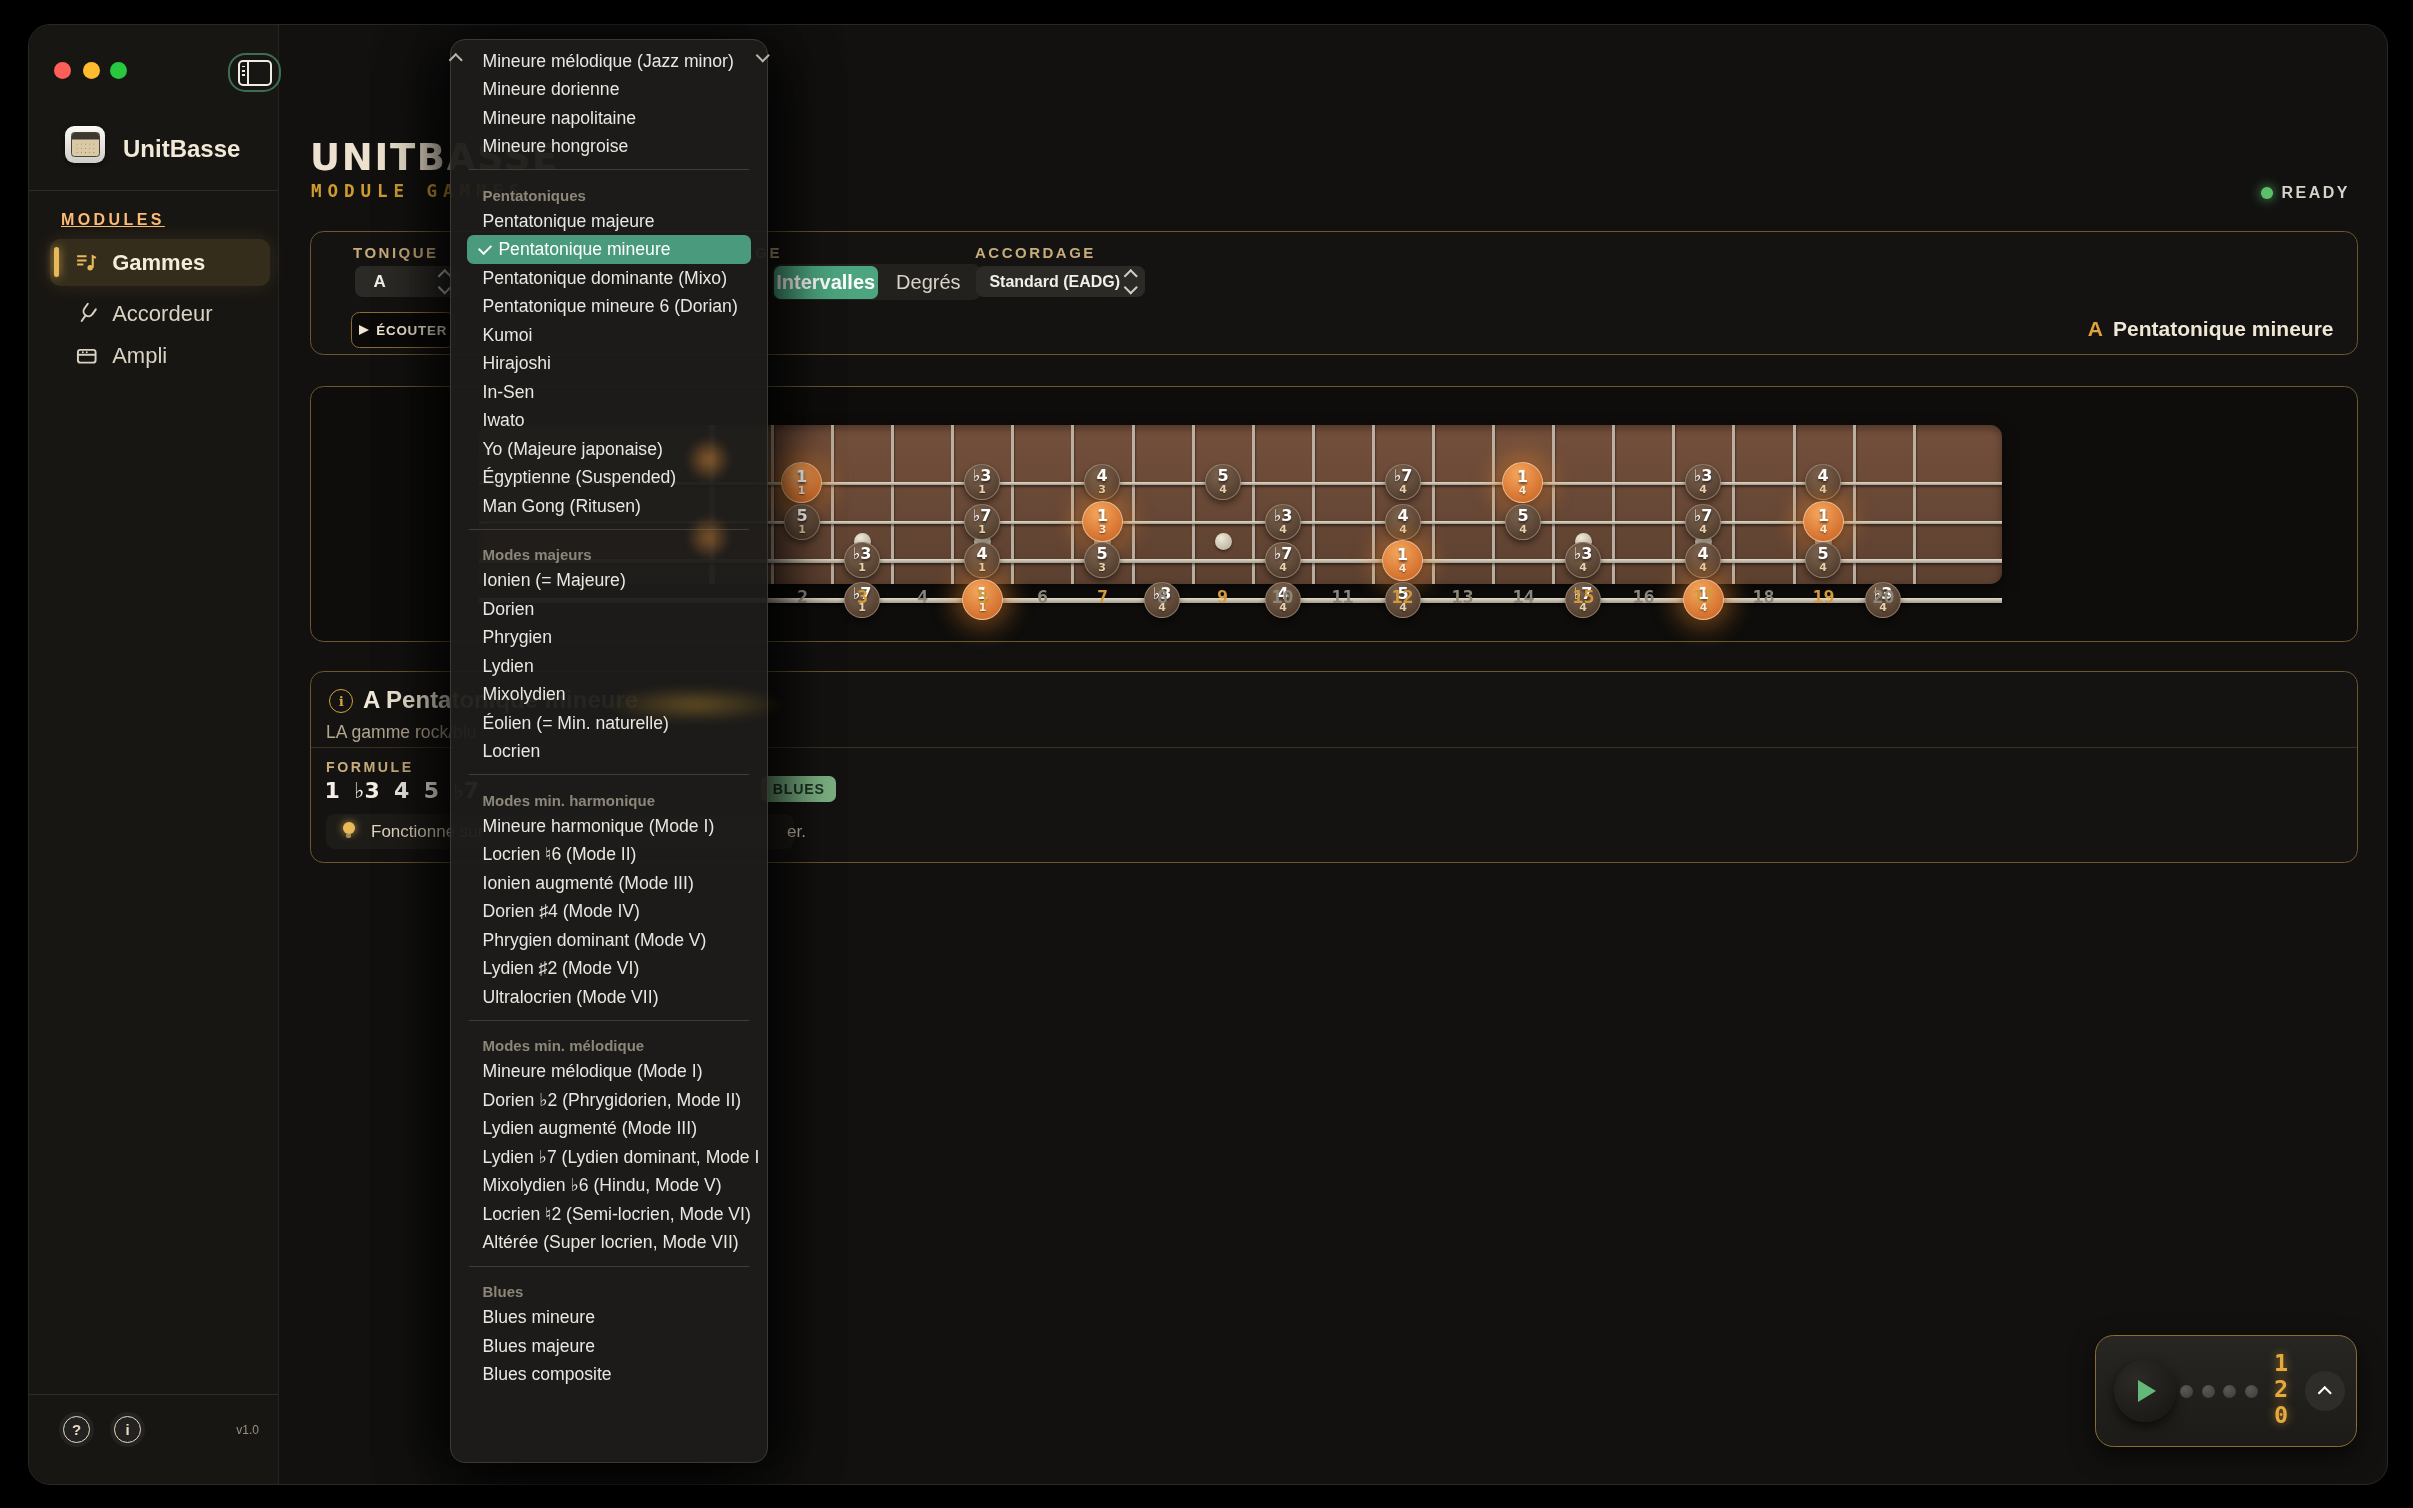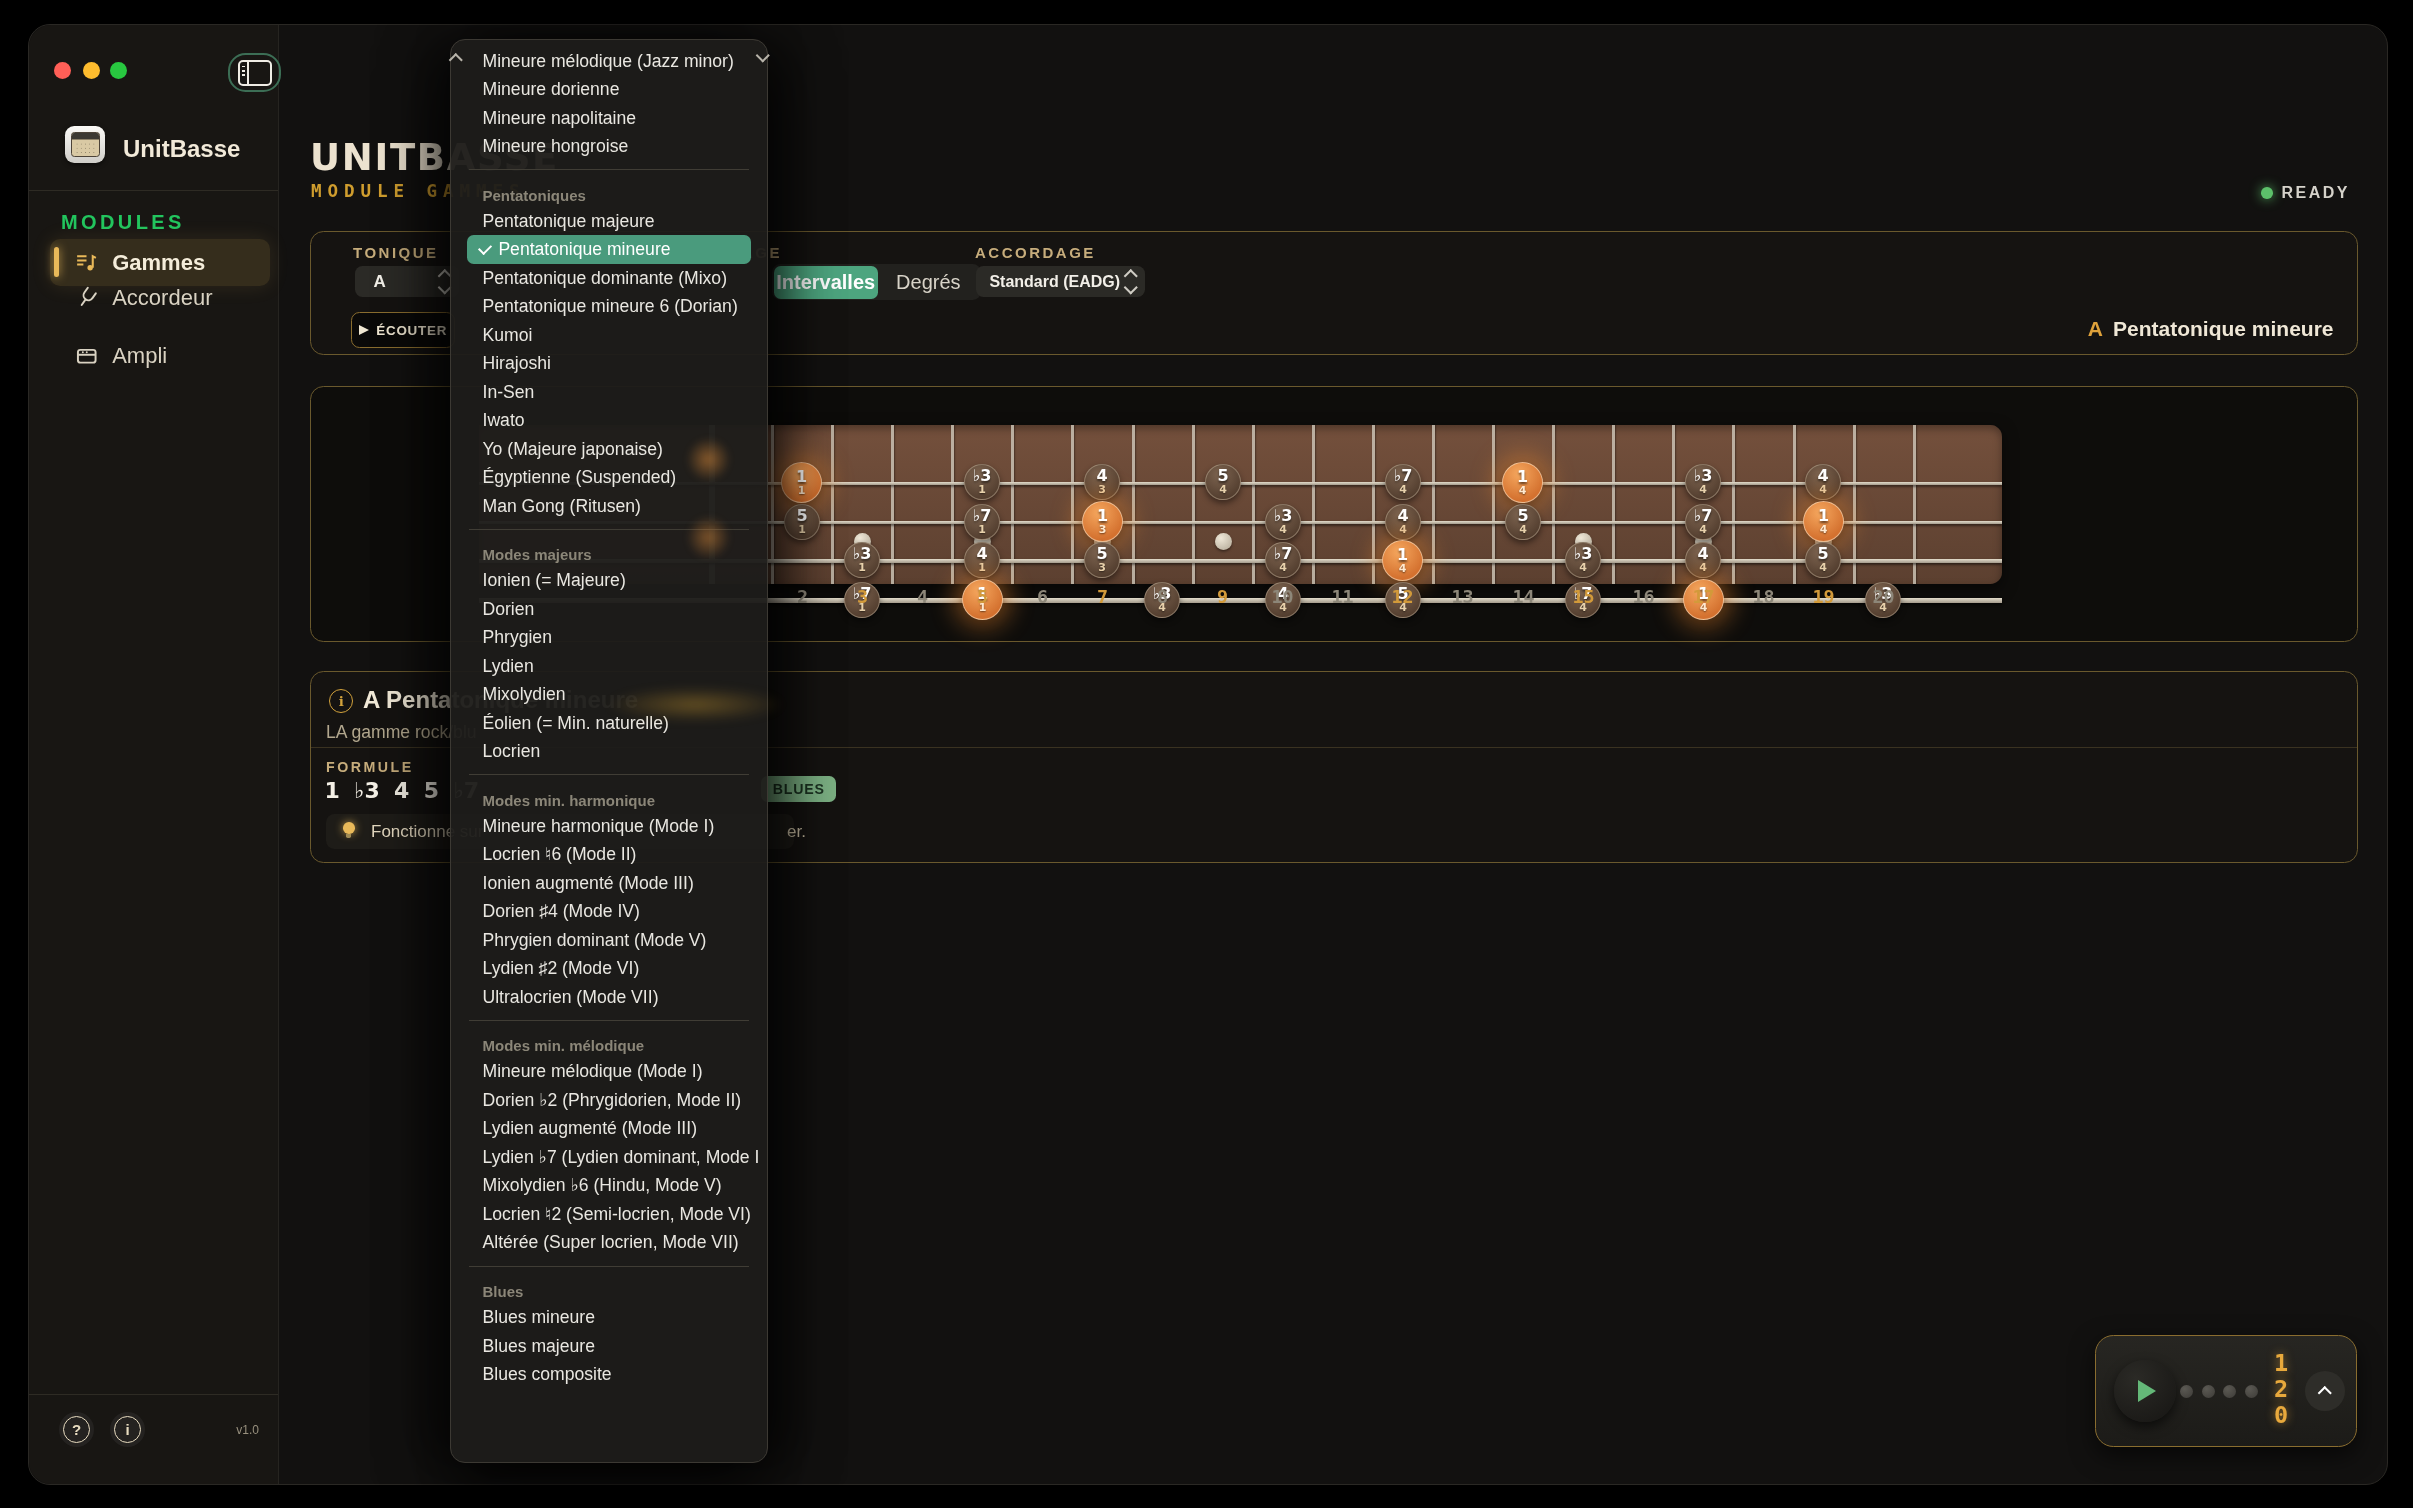--- a/index.html
+++ b/index.html
@@ -20,21 +20,21 @@
   .toggle-icon i{position:absolute;left:2.1px;width:3.4px;height:1.7px;background:#efece4;}
   .app-icon{position:absolute;left:36px;top:101px;width:40px;height:37px;border-radius:9.2px;
             background:linear-gradient(180deg,#fbfaf7,#cfcdc8);box-shadow:0 1.7px 4.2px rgba(0,0,0,.5);
             display:flex;align-items:center;justify-content:center;}
   .amp{width:27px;height:23.5px;border-radius:3.4px;background:#d9c9a4;border:1.3px solid #4c4338;position:relative;overflow:hidden;}
   .amp:before{content:"";position:absolute;left:0;right:0;top:0;height:6.7px;background:#3c3933;border-bottom:0.8px solid #8d8168;}
   .amp:after{content:"";position:absolute;left:3.4px;right:3.4px;top:9.2px;bottom:2.5px;
              background:radial-gradient(circle,#8d8168 18%,transparent 20%);background-size:4.2px 4.2px;}
   .app-name{position:absolute;left:94px;top:110px;font-size:24px;font-weight:bold;color:#f2ead9;}
   .side-div{position:absolute;left:0;right:0;height:0.8px;background:#2e2b24;}
-  .modules-lbl{position:absolute;left:32px;top:186px;font-size:20px;font-weight:bold;letter-spacing:3.4px;color:#22c55e;}
+  .modules-lbl{position:absolute;left:32px;top:186px;font-size:16px;font-weight:bold;letter-spacing:3.4px;color:#fdba74;text-decoration:underline;}
   .nav-item{position:absolute;left:21px;width:220px;height:42px;border-radius:10px;display:flex;align-items:center;}
   .nav-item.active{background:#352d1c;height:47px;box-shadow:0 0 20px rgba(233,185,89,.12);}
   .active-bar{position:absolute;left:4.2px;top:8.4px;width:5px;height:30px;border-radius:2.5px;background:#e9b959;
               box-shadow:0 0 10px rgba(233,185,89,.8);}
   .nav-ico{width:28.5px;margin-left:22px;display:flex;align-items:center;justify-content:center;flex:none;}
   .nav-lbl{margin-left:11.7px;font-size:22px;color:#d9d2c2;}
   .nav-item.active .nav-lbl{color:#f5edda;font-weight:bold;}
   .foot-circle{position:absolute;width:35px;height:35px;border-radius:50%;background:#242220;
                display:flex;align-items:center;justify-content:center;}
   .glyph-circle{width:25px;height:25px;border-radius:50%;border:1.7px solid #e8dcc0;color:#e8dcc0;
@@ -165,21 +165,21 @@
         <div class="nav-ico">
           <svg width="25" height="25" viewBox="0 0 24 24">
               <path d="M3 6h9M3 10h9M3 14h6" stroke="#e9b959" stroke-width="2" fill="none"></path>
               <circle cx="15.5" cy="17" r="2.6" fill="#e9b959"></circle>
               <path d="M18 17V6l3 1.5" stroke="#e9b959" stroke-width="2" fill="none"></path>
             </svg>
         </div>
         <div class="nav-lbl">Gammes</div>
       </div>
 
-      <div class="nav-item" style="top:252px;">
+      <div class="nav-item" style="top:268px;">
         <div class="nav-ico">
           <svg width="23.5" height="23.5" viewBox="0 0 24 24">
               <path d="M7 3v6a5 5 0 0 0 10 0V3M12 14v7" stroke="#d9d2c2" stroke-width="2" fill="none" stroke-linecap="round" transform="rotate(35 12 12)"></path>
             </svg>
         </div>
         <div class="nav-lbl">Accordeur</div>
       </div>
 
       <div class="nav-item" style="top:310px;">
         <div class="nav-ico">

